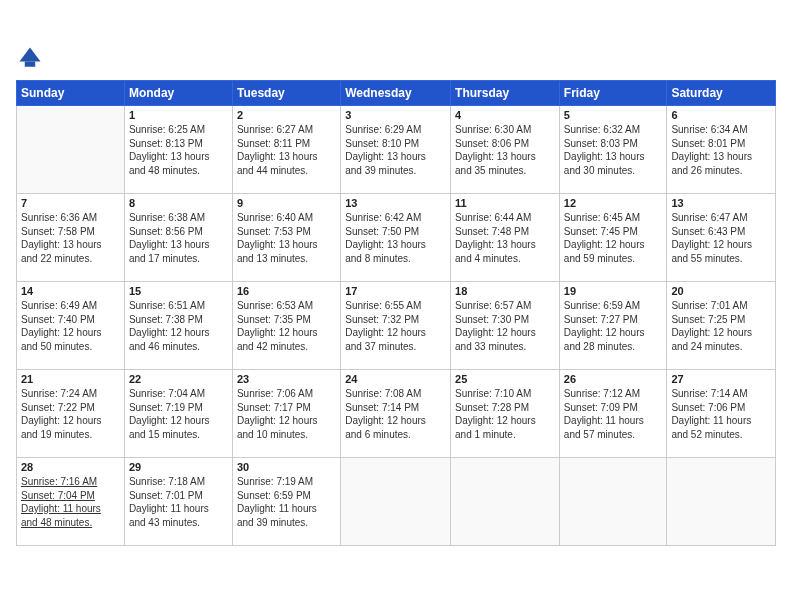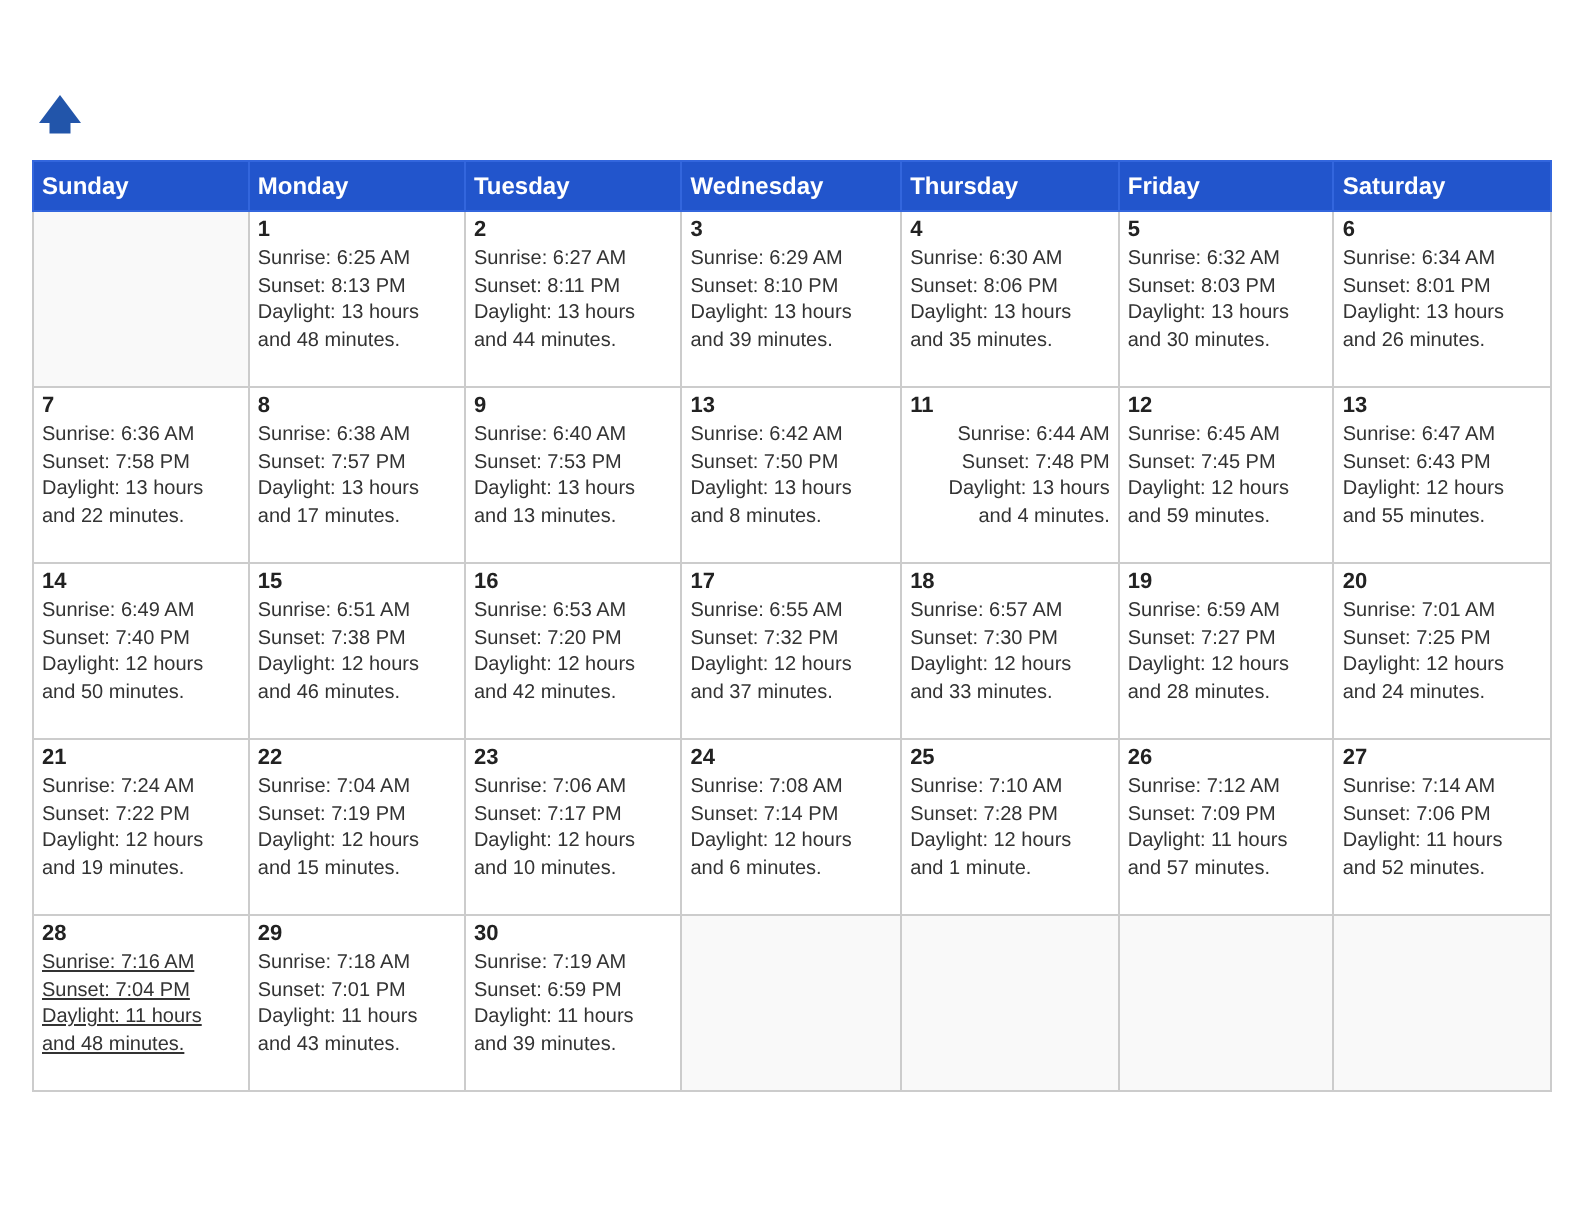--- a/index.html
+++ b/index.html
@@ -183,41 +183,41 @@
           <td>
             <span class="day-num">7</span>
             <div class="day-info" style="white-space: pre-line;">Sunrise: 6:36 AM
 Sunset: 7:58 PM
 Daylight: 13 hours
 and 22 minutes.</div>
           </td>
           <td>
             <span class="day-num">8</span>
             <div class="day-info" style="white-space: pre-line;">Sunrise: 6:38 AM
-Sunset: 7:57 PM
+Sunset: 8:56 PM
 Daylight: 13 hours
 and 17 minutes.</div>
           </td>
           <td>
             <span class="day-num">9</span>
             <div class="day-info" style="white-space: pre-line;">Sunrise: 6:40 AM
 Sunset: 7:53 PM
 Daylight: 13 hours
 and 13 minutes.</div>
           </td>
           <td>
             <span class="day-num">13</span>
             <div class="day-info" style="white-space: pre-line;">Sunrise: 6:42 AM
 Sunset: 7:50 PM
 Daylight: 13 hours
 and 8 minutes.</div>
           </td>
           <td>
             <span class="day-num">11</span>
-            <div class="day-info" style="white-space: pre-line; text-align: right;">Sunrise: 6:44 AM
+            <div class="day-info" style="white-space: pre-line;">Sunrise: 6:44 AM
 Sunset: 7:48 PM
 Daylight: 13 hours
 and 4 minutes.</div>
           </td>
           <td>
             <span class="day-num">12</span>
             <div class="day-info" style="white-space: pre-line;">Sunrise: 6:45 AM
 Sunset: 7:45 PM
 Daylight: 12 hours
 and 59 minutes.</div>
@@ -241,21 +241,21 @@
           <td>
             <span class="day-num">15</span>
             <div class="day-info" style="white-space: pre-line;">Sunrise: 6:51 AM
 Sunset: 7:38 PM
 Daylight: 12 hours
 and 46 minutes.</div>
           </td>
           <td>
             <span class="day-num">16</span>
             <div class="day-info" style="white-space: pre-line;">Sunrise: 6:53 AM
-Sunset: 7:20 PM
+Sunset: 7:35 PM
 Daylight: 12 hours
 and 42 minutes.</div>
           </td>
           <td>
             <span class="day-num">17</span>
             <div class="day-info" style="white-space: pre-line;">Sunrise: 6:55 AM
 Sunset: 7:32 PM
 Daylight: 12 hours
 and 37 minutes.</div>
           </td>

